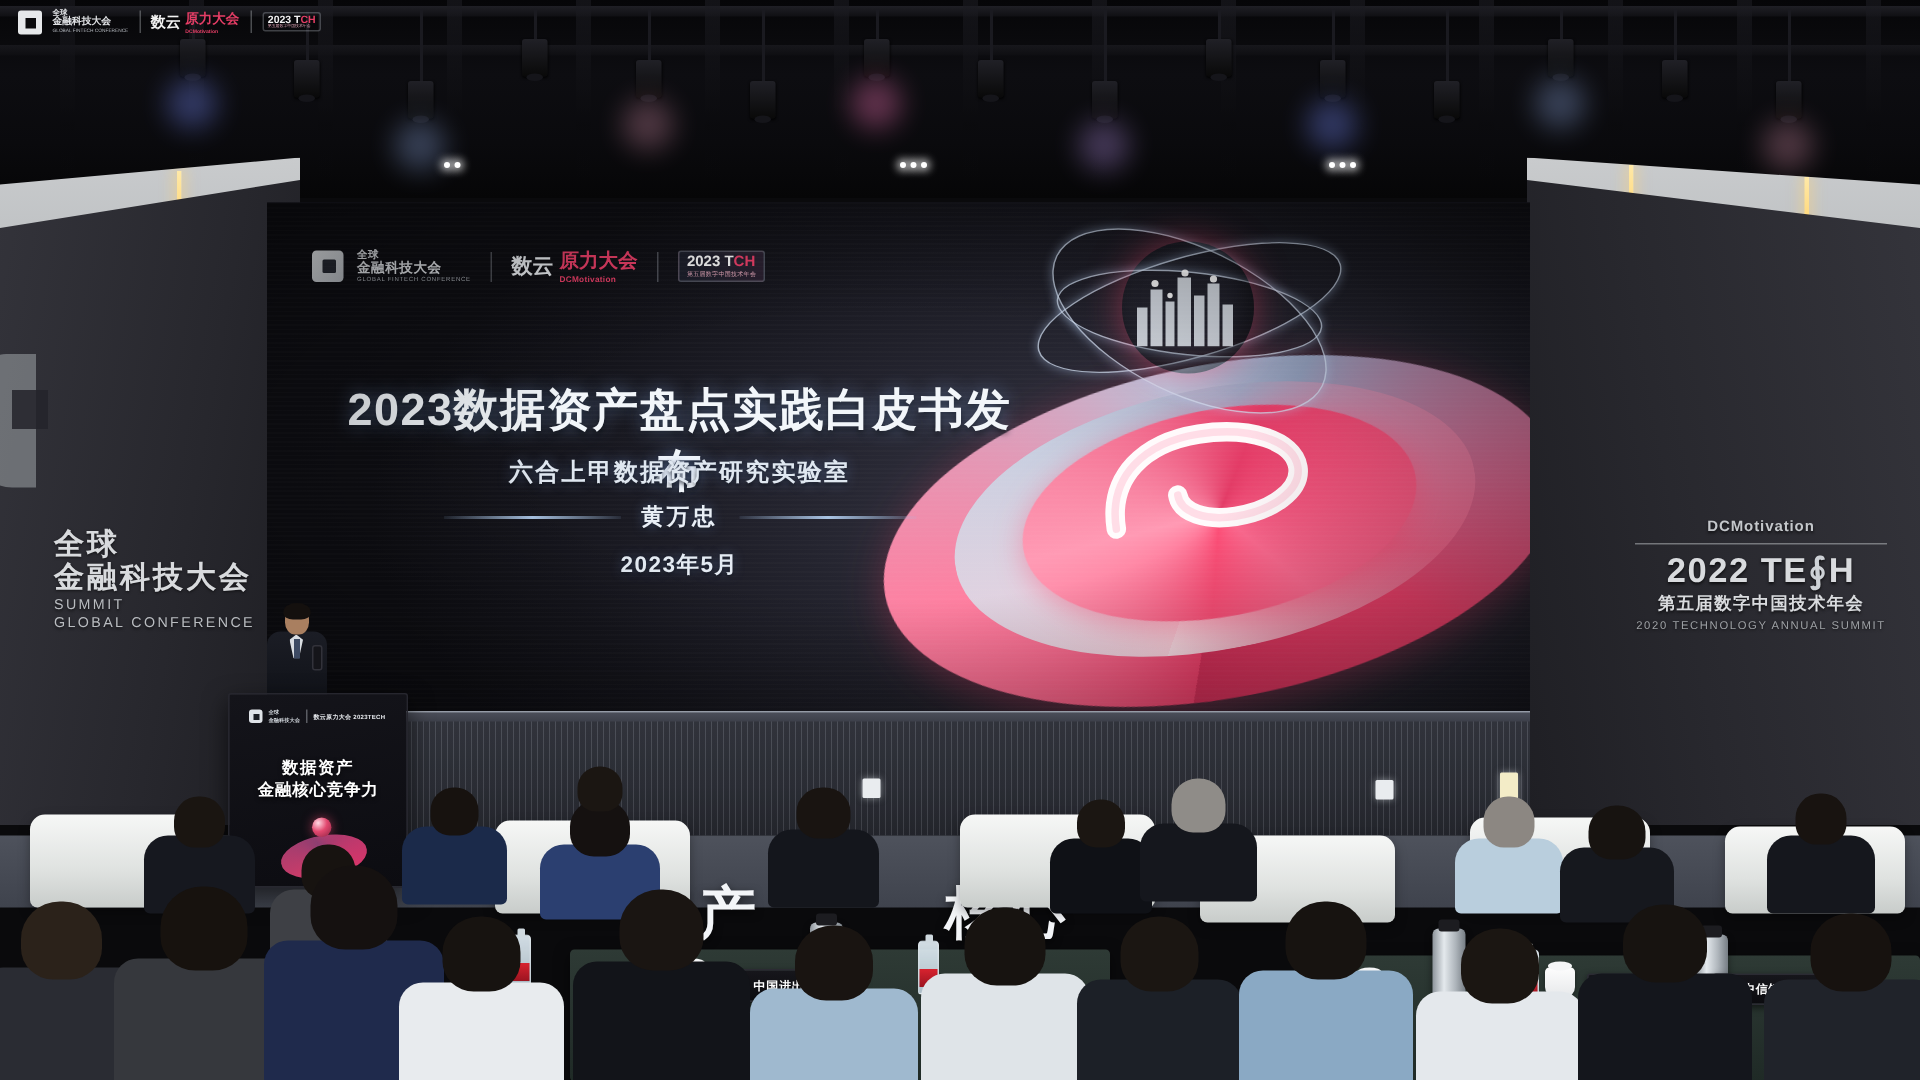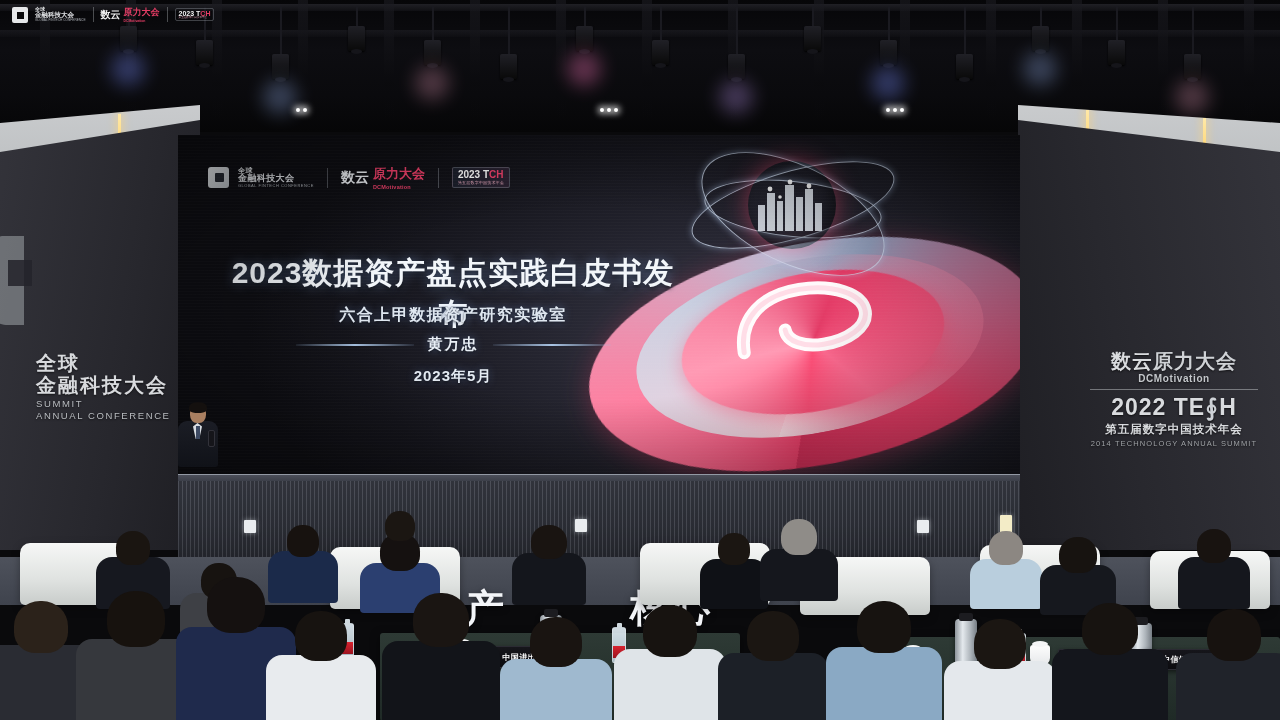--- a/index.html
+++ b/index.html
@@ -485,36 +485,33 @@
 
   <div class="side-wall left">
     <svg class="gfc-logo" viewBox="0 0 70 100">
       <path d="M42 6 H22 C10 6 2 18 2 34 V66 C2 84 12 95 26 95 H42 Z" fill="#9ea4a8" opacity="0.55"></path>
       <rect x="26" y="30" width="24" height="26" fill="#23232a" opacity="0.85"></rect>
     </svg>
     <div class="gfc-text">
       <div class="gfc-cn1">全球</div>
       <div class="gfc-cn2">金融科技大会</div>
       <div class="gfc-en1">SUMMIT</div>
-      <div class="gfc-en2">ANNUAL CONFERENCE</div>
+      <div class="gfc-en2">GLOBAL CONFERENCE</div>
     </div>
   </div>
 
   <div class="side-wall right">
     <div class="dc-block">
-      <div class="dc-row1">
-        <span>数云</span><span class="light">原力大会</span>
-      </div>
       <div class="dc-sub">DCMotivation</div>
       <div class="dc-rule"></div>
       <div class="dc-year">
         <span>2022 TE</span><span style="display:inline-block;transform:rotate(-8deg);color:#cdd1d6">∮</span><span>H</span>
       </div>
       <div class="dc-cn">第五届数字中国技术年会</div>
-      <div class="dc-en">2014 TECHNOLOGY ANNUAL SUMMIT</div>
+      <div class="dc-en">2020 TECHNOLOGY ANNUAL SUMMIT</div>
     </div>
   </div>
 
   <div class="led-screen">
 
     <div class="slide-logobar">
       <div class="sl-mark"></div>
       <div class="sl-gfc">
         <div class="c1">全球</div>
         <div class="c2">金融科技大会</div>
@@ -599,20 +596,37 @@
 
   <div class="speaker">
     <div class="sp-body"></div>
     <div class="sp-shirt"></div>
     <div class="sp-tie"></div>
     <div class="sp-head"></div>
     <div class="sp-hair"></div>
     <div class="sp-mic"></div>
   </div>
 
+  <div class="podium">
+    <div class="podium-logo">
+      <div class="pl-mark"></div>
+      <div class="pl-t">
+        <div>全球</div>
+        <div>金融科技大会</div>
+      </div>
+      <div class="pl-div"></div>
+      <div class="pl-r">数云原力大会 2023TECH</div>
+    </div>
+    <div class="podium-t1">数据资产</div>
+    <div class="podium-t2">金融核心竞争力</div>
+    <div class="podium-art">
+      <div class="podium-ring"></div>
+      <div class="podium-ball"></div>
+    </div>
+  </div>
 
   <div class="aud">
 
     <div class="sofa" style="left:20px;  top:28px; width:120px;height:62px"></div>
     <div class="sofa" style="left:330px; top:32px; width:130px;height:62px"></div>
     <div class="sofa" style="left:640px; top:28px; width:130px;height:62px"></div>
     <div class="sofa" style="left:800px; top:42px; width:130px;height:58px"></div>
     <div class="sofa" style="left:980px; top:30px; width:120px;height:60px"></div>
     <div class="sofa" style="left:1150px;top:36px; width:120px;height:58px"></div>
 

